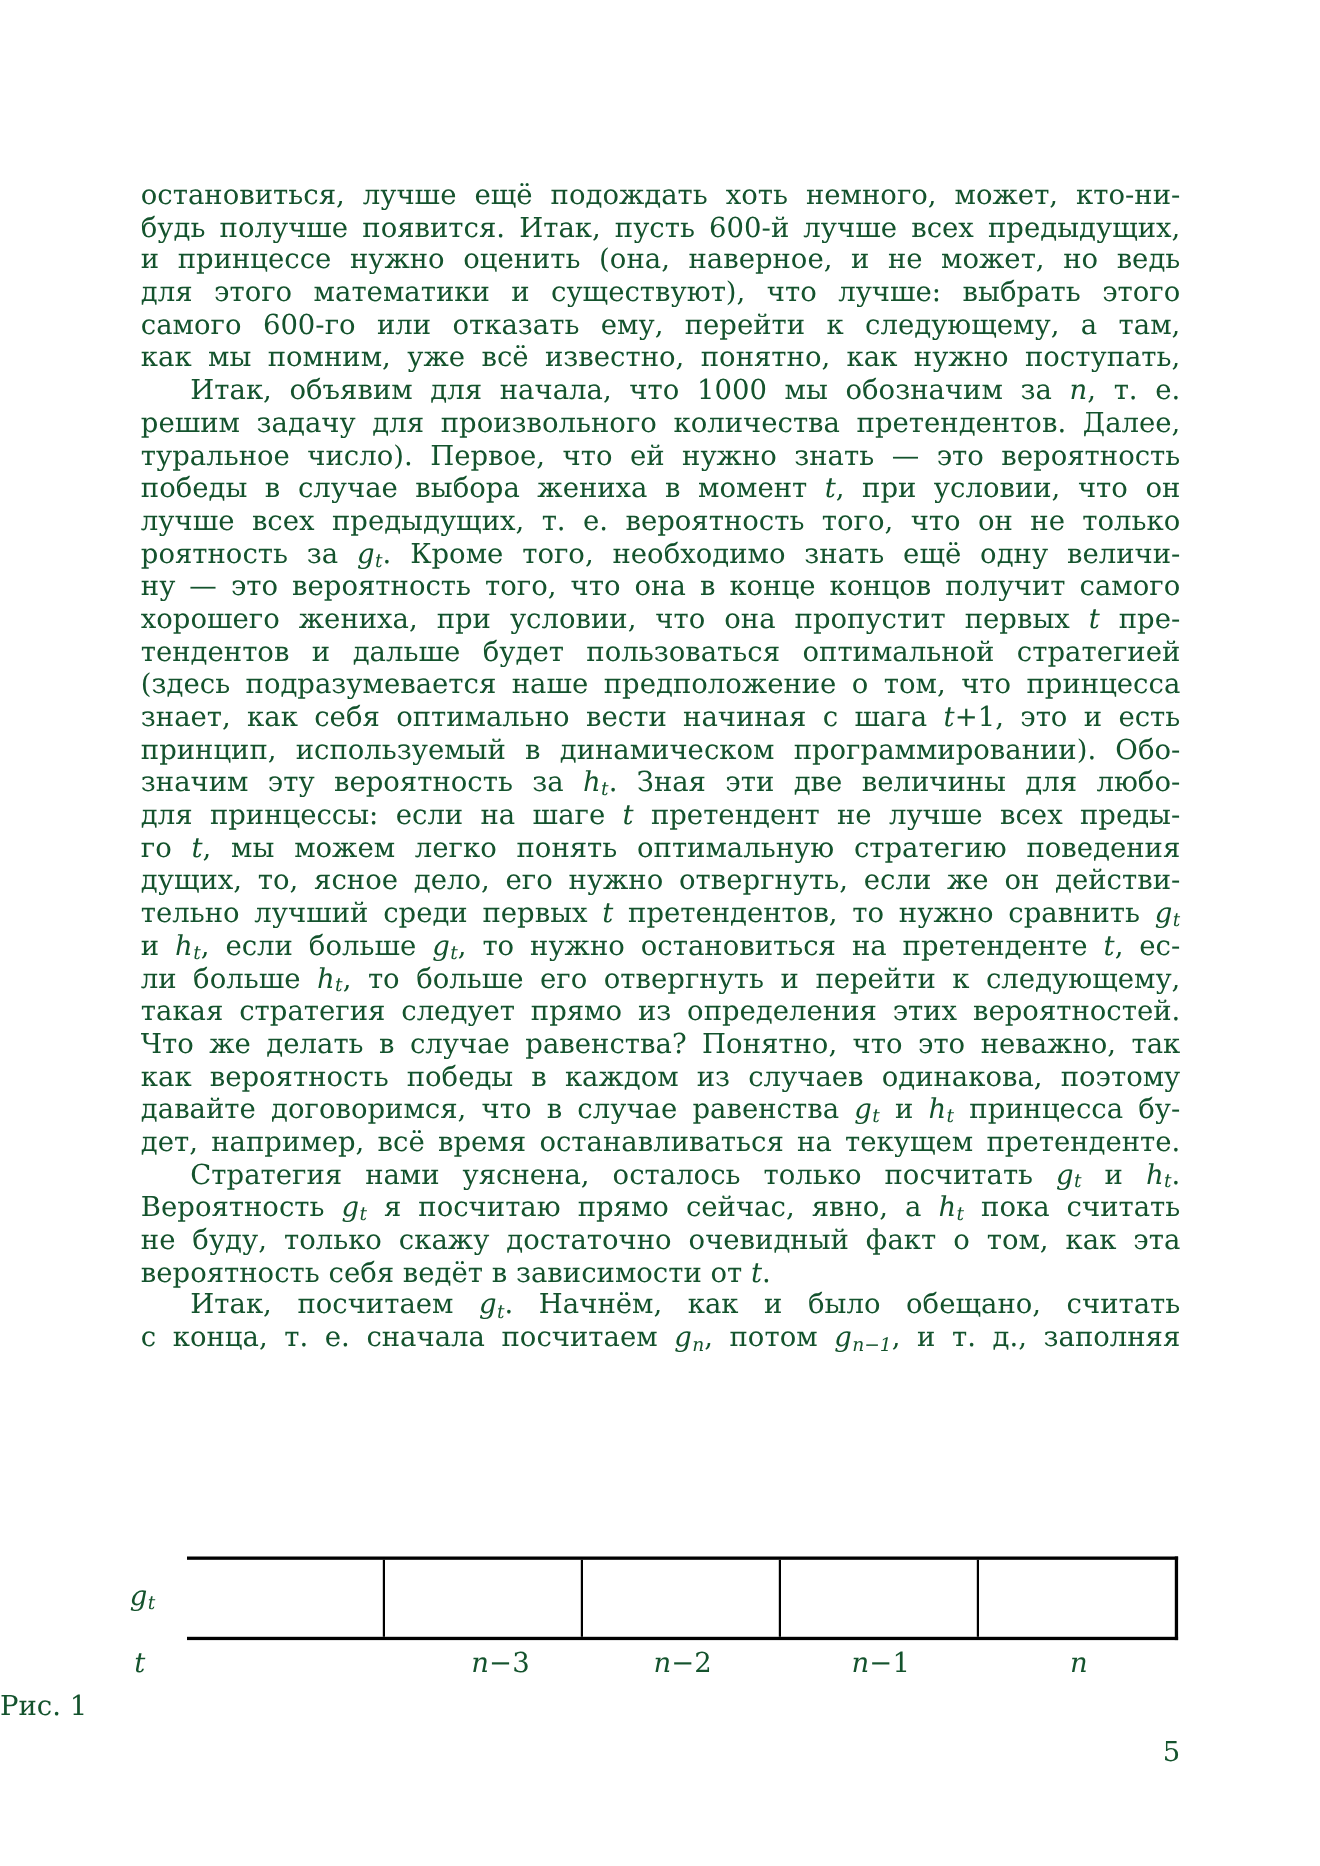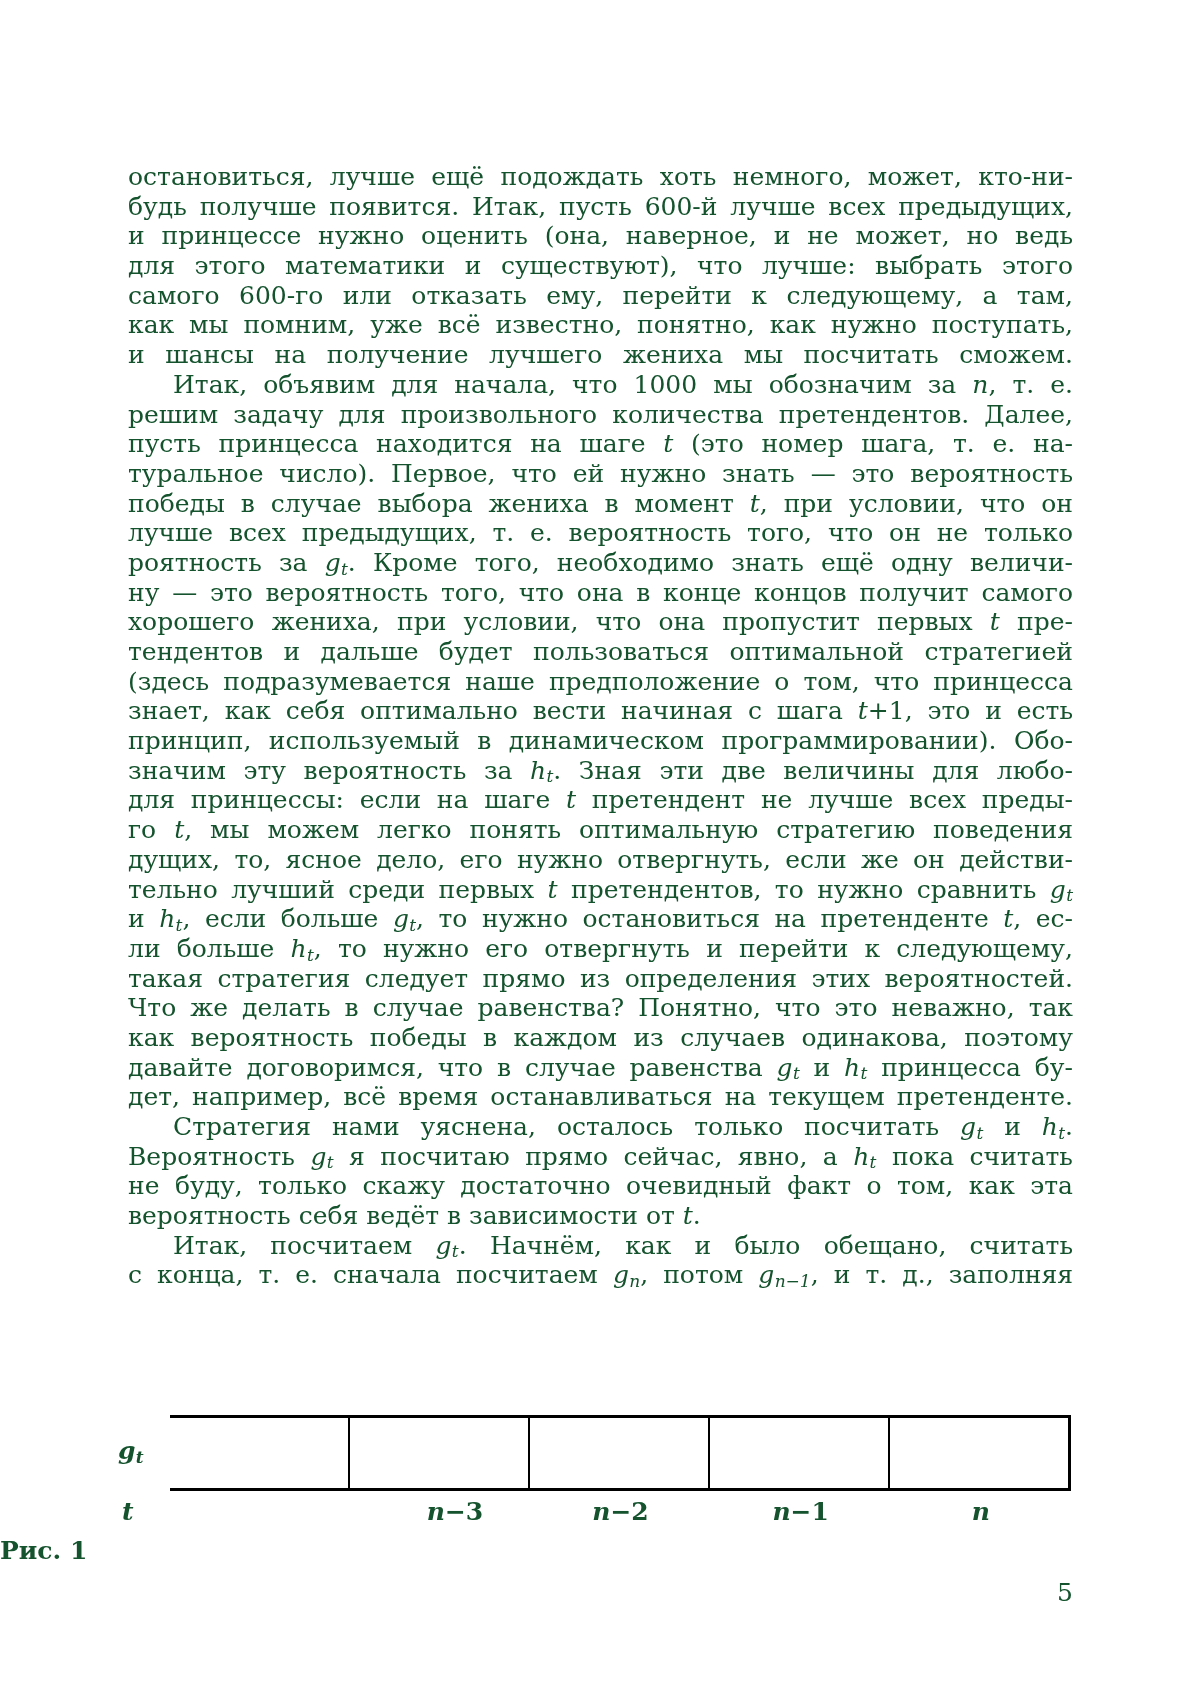--- a/index.html
+++ b/index.html
@@ -41,21 +41,20 @@
     font-size: 0.68em;
     vertical-align: -0.22em;
     margin-left: 0.02em;
   }
   .figure {
     position: absolute;
     left: 0;
     top: 1383px;
     width: 1200px;
     height: 180px;
-    font-weight: bold;
   }
   .fig-table {
     position: absolute;
     left: 170px;
     top: 0;
     width: 901px;
     height: 76px;
     box-sizing: border-box;
     border-top: 3px solid #000;
     border-bottom: 3px solid #000;
@@ -108,41 +107,39 @@
 <body>
 
 <div class="page">
   <div class="text-block">
       <div class="line just"><span class="">остановиться, лучше ещё подождать хоть немного, может, кто-ни-</span></div>
       <div class="line just"><span class="">будь получше появится. Итак, пусть 600-й лучше всех предыдущих,</span></div>
       <div class="line just"><span class="">и принцессе нужно оценить (она, наверное, и не может, но ведь</span></div>
       <div class="line just"><span class="">для этого математики и существуют), что лучше: выбрать этого</span></div>
       <div class="line just"><span class="">самого 600-го или отказать ему, перейти к следующему, а там,</span></div>
       <div class="line just"><span class="">как мы помним, уже всё известно, понятно, как нужно поступать,</span></div>
-      <div class="line just"><span class="">и шансы на получение лучшего жениха мы посчитать сможем.</span></div>
       <div class="line just indent"><span class="">Итак, объявим для начала, что 1000 мы обозначим за </span><span class="mi">n</span><span class="">, т. е.</span></div>
       <div class="line just"><span class="">решим задачу для произвольного количества претендентов. Далее,</span></div>
-      <div class="line just"><span class="">пусть принцесса находится на шаге </span><span class="mi">t</span><span class=""> (это номер шага, т. е. на-</span></div>
       <div class="line just"><span class="">туральное число). Первое, что ей нужно знать — это вероятность</span></div>
       <div class="line just"><span class="">победы в случае выбора жениха в момент </span><span class="mi">t</span><span class="">, при условии, что он</span></div>
       <div class="line just"><span class="">лучше всех предыдущих, т. е. вероятность того, что он не только</span></div>
       <div class="line just"><span class="">роятность за </span><span class="mi">g</span><span class="msub">t</span><span class="">. Кроме того, необходимо знать ещё одну величи-</span></div>
       <div class="line just"><span class="">ну — это вероятность того, что она в конце концов получит самого</span></div>
       <div class="line just"><span class="">хорошего жениха, при условии, что она пропустит первых </span><span class="mi">t</span><span class=""> пре-</span></div>
       <div class="line just"><span class="">тендентов и дальше будет пользоваться оптимальной стратегией</span></div>
       <div class="line just"><span class="">(здесь подразумевается наше предположение о том, что принцесса</span></div>
       <div class="line just"><span class="">знает, как себя оптимально вести начиная с шага </span><span class="mi">t</span><span class="">+1, это и есть</span></div>
       <div class="line just"><span class="">принцип, используемый в динамическом программировании). Обо-</span></div>
       <div class="line just"><span class="">значим эту вероятность за </span><span class="mi">h</span><span class="msub">t</span><span class="">. Зная эти две величины для любо-</span></div>
       <div class="line just"><span class="">для принцессы: если на шаге </span><span class="mi">t</span><span class=""> претендент не лучше всех преды-</span></div>
       <div class="line just"><span class="">го </span><span class="mi">t</span><span class="">, мы можем легко понять оптимальную стратегию поведения</span></div>
       <div class="line just"><span class="">дущих, то, ясное дело, его нужно отвергнуть, если же он действи-</span></div>
       <div class="line just"><span class="">тельно лучший среди первых </span><span class="mi">t</span><span class=""> претендентов, то нужно сравнить </span><span class="mi">g</span><span class="msub">t</span></div>
       <div class="line just"><span class="">и </span><span class="mi">h</span><span class="msub">t</span><span class="">, если больше </span><span class="mi">g</span><span class="msub">t</span><span class="">, то нужно остановиться на претенденте </span><span class="mi">t</span><span class="">, ес-</span></div>
-      <div class="line just"><span class="">ли больше </span><span class="mi">h</span><span class="msub">t</span><span class="">, то нужно его отвергнуть и перейти к следующему,</span></div>
+      <div class="line just"><span class="">ли больше </span><span class="mi">h</span><span class="msub">t</span><span class="">, то больше его отвергнуть и перейти к следующему,</span></div>
       <div class="line just"><span class="">такая стратегия следует прямо из определения этих вероятностей.</span></div>
       <div class="line just"><span class="">Что же делать в случае равенства? Понятно, что это неважно, так</span></div>
       <div class="line just"><span class="">как вероятность победы в каждом из случаев одинакова, поэтому</span></div>
       <div class="line just"><span class="">давайте договоримся, что в случае равенства </span><span class="mi">g</span><span class="msub">t</span><span class=""> и </span><span class="mi">h</span><span class="msub">t</span><span class=""> принцесса бу-</span></div>
       <div class="line just"><span class="">дет, например, всё время останавливаться на текущем претенденте.</span></div>
       <div class="line just indent"><span class="">Стратегия нами уяснена, осталось только посчитать </span><span class="mi">g</span><span class="msub">t</span><span class=""> и </span><span class="mi">h</span><span class="msub">t</span><span class="">.</span></div>
       <div class="line just"><span class="">Вероятность </span><span class="mi">g</span><span class="msub">t</span><span class=""> я посчитаю прямо сейчас, явно, а </span><span class="mi">h</span><span class="msub">t</span><span class=""> пока считать</span></div>
       <div class="line just"><span class="">не буду, только скажу достаточно очевидный факт о том, как эта</span></div>
       <div class="line"><span class="">вероятность себя ведёт в зависимости от </span><span class="mi">t</span><span class="">.</span></div>
       <div class="line just indent"><span class="">Итак, посчитаем </span><span class="mi">g</span><span class="msub">t</span><span class="">. Начнём, как и было обещано, считать</span></div>

